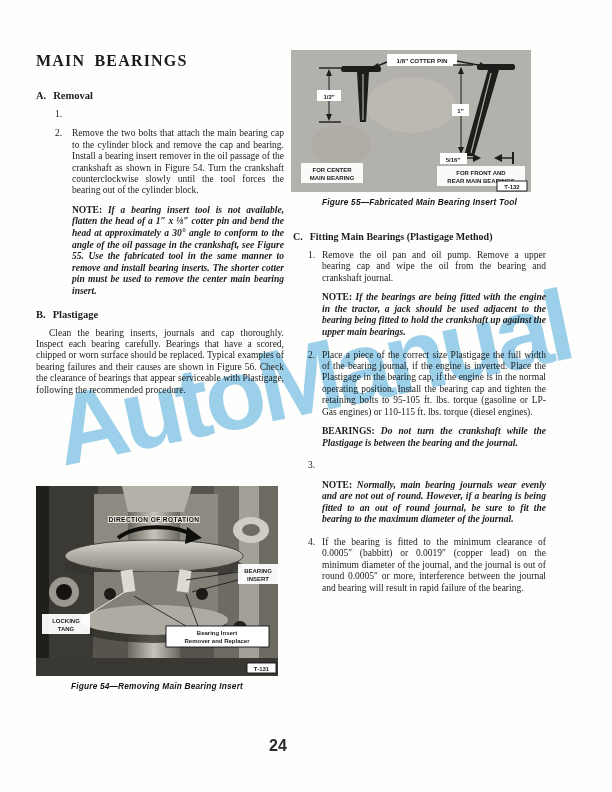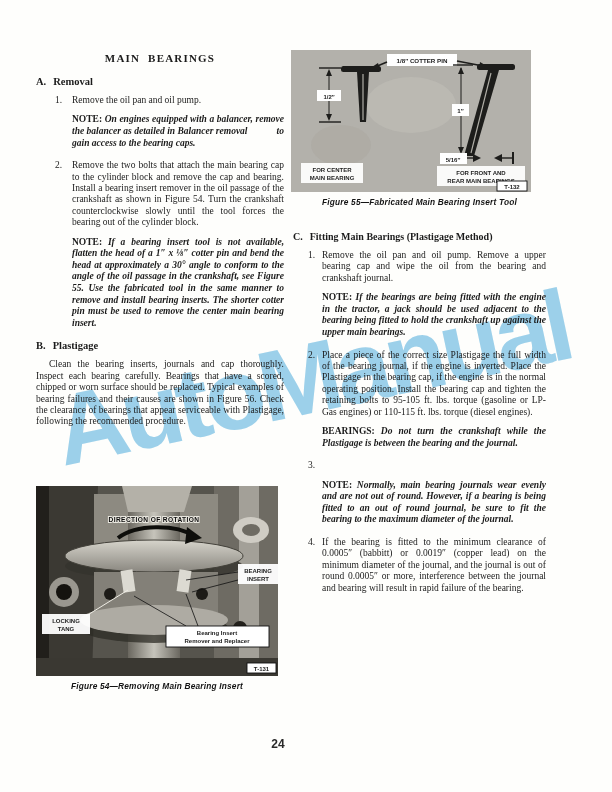--- a/index.html
+++ b/index.html
@@ -5,68 +5,63 @@
   html,body{margin:0;padding:0;background:#e8e8e8;}
   .page{position:relative;width:612px;height:792px;margin:0 auto;background:#fefefc;
         font-family:"Liberation Serif",serif;color:#1b1b1b;overflow:hidden;}
   .watermark{position:absolute;left:44px;top:376px;z-index:0;white-space:nowrap;
         font-family:"Liberation Sans",sans-serif;font-weight:bold;font-size:100px;
         letter-spacing:-5px;color:rgba(134,198,229,0.82);
         transform:rotate(-12deg);transform-origin:0 0;pointer-events:none;}
   .col{position:absolute;top:50px;z-index:1;}
   .col-left{left:36px;width:248px;}
   .col-right{left:293px;width:253px;}
-  .title{text-align:center;font-weight:bold;font-size:11px;letter-spacing:1.2px;
-        word-spacing:4px;margin:2px 0 12px 0;}
+  .title{font-weight:bold;font-size:16px;letter-spacing:1.2px;
+        word-spacing:4px;margin:2px 0 20px 0;}
   .sec-head{font-weight:bold;font-size:10.5px;margin:7px 0 8px 0;}
   .sec-head .letter{margin-right:7px;}
   .item{display:flex;font-size:9.5px;line-height:11.4px;margin-bottom:8px;}
   .col-left .item{padding-left:19px;}
   .col-left .item .num{flex:none;width:17px;}
   .col-right .item{padding-left:15px;}
   .col-right .item .num{flex:none;width:14px;}
   .itxt{flex:1;text-align:justify;}
   .note{font-size:9.5px;line-height:11.6px;font-weight:bold;font-style:italic;
         text-align:justify;margin:0 0 11px 0;}
   .col-left .note{margin-left:36px;}
   .col-right .note{margin-left:29px;}
   .note .nlabel{font-style:normal;}
   .body-para{font-size:9.5px;line-height:11.4px;text-align:justify;text-indent:13px;margin:0;}
   .figwrap54{position:absolute;left:0;top:436px;width:242px;}
   .figwrap55{margin-bottom:7px;}
   .figcap{font-family:"Liberation Sans",sans-serif;font-weight:bold;font-style:italic;
         font-size:8.3px;text-align:center;margin-top:5px;color:#141414;letter-spacing:.2px;}
   .photo{display:block;}
   .pagenum{position:absolute;left:264px;top:737px;width:28px;text-align:center;z-index:1;
-        font-family:"Liberation Sans",sans-serif;font-weight:bold;font-size:12px;color:#2a2a2a;}
+        font-family:"Liberation Sans",sans-serif;font-weight:bold;font-size:16px;color:#2a2a2a;}
   svg text{font-family:"Liberation Sans",sans-serif;}
 </style>
 </head>
 <body>
 
 <div class="page">
 
   <div class="watermark">AutoManual</div>
 
   <div class="col col-left">
     <div class="title">MAIN BEARINGS</div>
 
     <div class="sec-head">
       <span class="letter">A.</span><span>Removal</span>
     </div>
 
     <div class="item">
       <span class="num">1.</span>
-      <span class="itxt">Remove the oil pan and oil pump.</span>
-    </div>
-
-    <div class="note">
-      <span class="nlabel">NOTE:</span>
-      <span>On engines equipped with a balancer, remove the balancer as detailed in Balancer removal &nbsp;&nbsp;&nbsp;&nbsp;&nbsp;&nbsp;&nbsp;&nbsp;&nbsp;&nbsp; to gain access to the bearing caps.</span>
-    </div>
+    </div>
+
 
     <div class="item">
       <span class="num">2.</span>
       <span class="itxt">Remove the two bolts that attach the main bearing cap to the cylinder block and remove the cap and bearing. Install a bearing insert remover in the oil passage of the crankshaft as shown in Figure 54. Turn the crankshaft counterclockwise slowly until the tool forces the bearing out of the cylinder block.</span>
     </div>
 
     <div class="note">
       <span class="nlabel">NOTE:</span>
       <span>If a bearing insert tool is not available, flatten the head of a 1″ x ⅛″ cotter pin and bend the head at approximately a 30° angle to conform to the angle of the oil passage in the crankshaft, see Figure 55. Use the fabricated tool in the same manner to remove and install bearing inserts. The shorter cotter pin must be used to remove the center main bearing insert.</span>
     </div>

